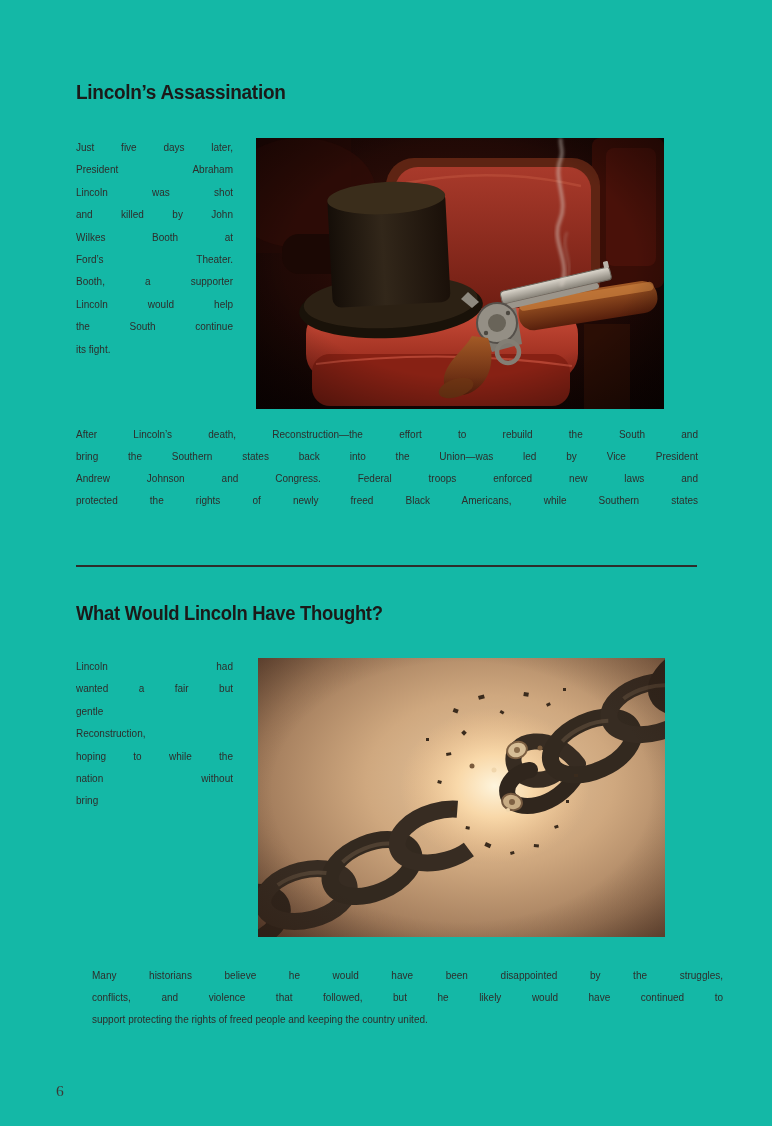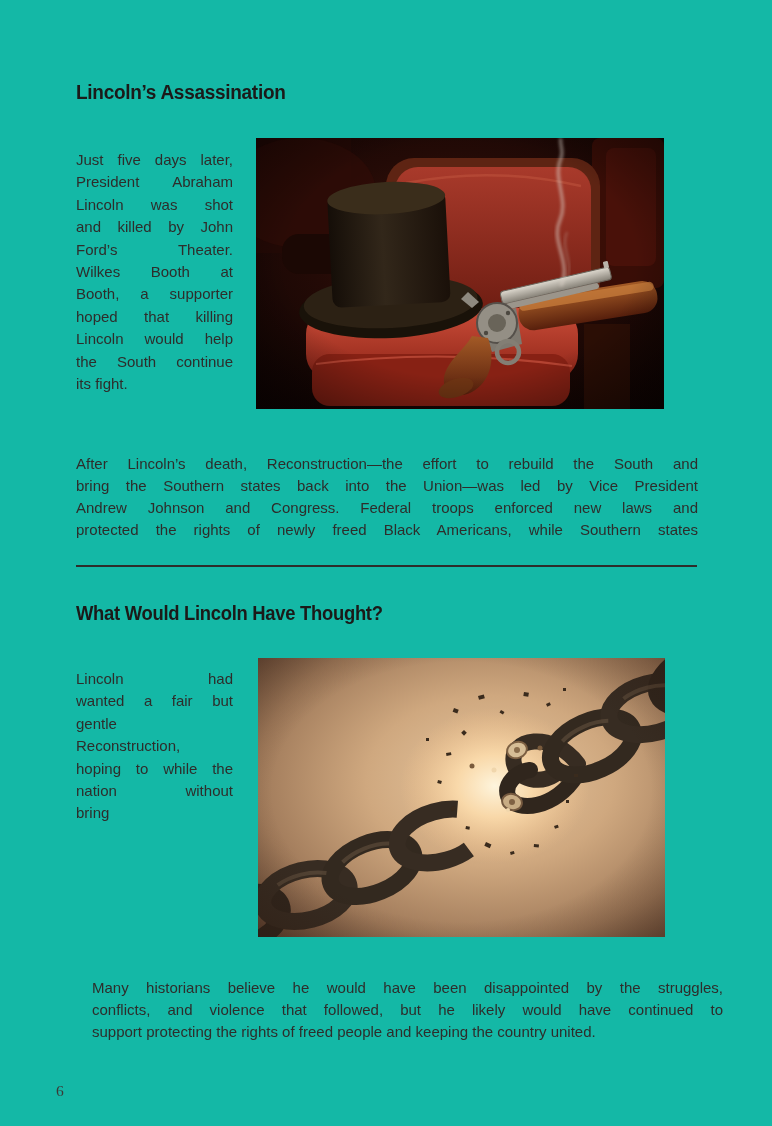--- a/index.html
+++ b/index.html
@@ -13,26 +13,26 @@
   .heading{
     position:absolute;left:76px;margin:0;
     font-family:"Liberation Sans",sans-serif;
     font-weight:700;color:#1b1a19;font-size:20px;
     letter-spacing:-0.3px;white-space:nowrap;
     transform:scaleX(.95);transform-origin:left top;
   }
   #h1{top:81px;}
   #h2{top:602px;transform:scaleX(.92);}
   .textblock{
-    position:absolute;color:#2e2d2b;font-size:15px;margin-top:12px;
+    position:absolute;color:#2e2d2b;font-size:10px;
   }
   .line{text-align:justify;text-align-last:justify;}
   .line.last{text-align-last:left;}
   #col1{left:76px;top:137px;width:157px;line-height:22.4px;}
-  #para2{left:76px;top:441px;width:622px;line-height:21.9px;}
+  #para2{left:76px;top:424px;width:622px;line-height:21.9px;}
   #col2{left:76px;top:656px;width:157px;line-height:22.4px;}
   #para3{left:92px;top:965px;width:631px;line-height:22.1px;}
   .divider{
     position:absolute;left:76px;top:565px;width:621px;height:2px;
     background:#2e2d2b;border:none;margin:0;
   }
   figure{position:absolute;margin:0;padding:0;}
   #fig1{left:256px;top:138px;width:408px;height:271px;}
   #fig2{left:258px;top:658px;width:407px;height:279px;}
   figure svg{display:block;width:100%;height:100%;}
@@ -47,24 +47,23 @@
 
 <div class="page">
 
   <h1 id="h1" class="heading">Lincoln’s Assassination</h1>
 
   <div id="col1" class="textblock">
       <div class="line">Just five days later,</div>
       <div class="line">President Abraham</div>
       <div class="line">Lincoln was shot</div>
       <div class="line">and killed by John</div>
+      <div class="line">Wilkes Booth at</div>
       <div class="line">Ford’s Theater.</div>
-      <div class="line">Wilkes Booth at</div>
       <div class="line">Booth, a supporter</div>
-      <div class="line">hoped that killing</div>
       <div class="line">Lincoln would help</div>
       <div class="line">the South continue</div>
       <div class="line last">its fight.</div>
     </div>
 
   <figure id="fig1">
     <svg viewBox="0 0 408 271" preserveAspectRatio="none">
       <defs>
         <radialGradient id="bg1" cx="48%" cy="40%" r="78%">
           <stop offset="0%" stop-color="#3d140c"></stop>

